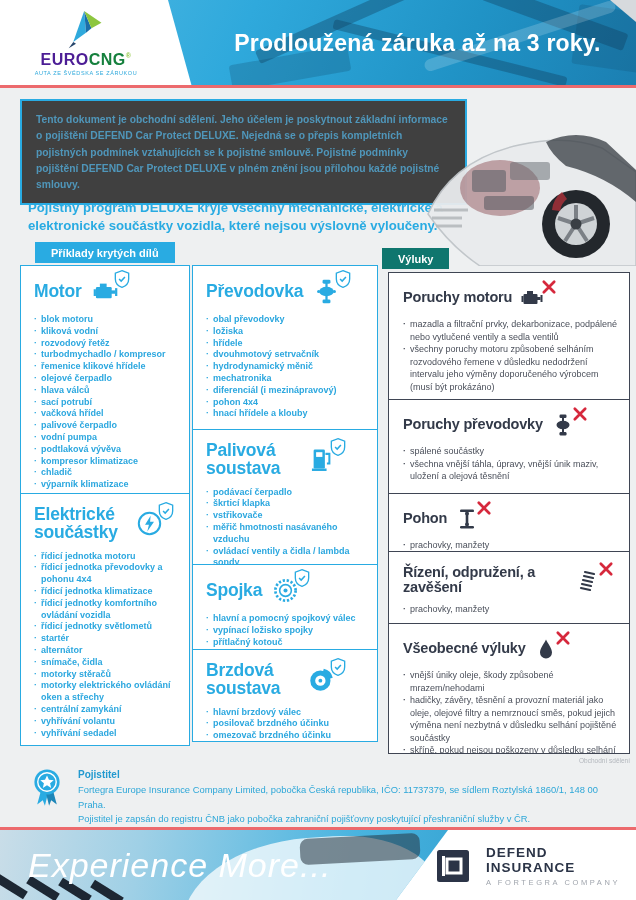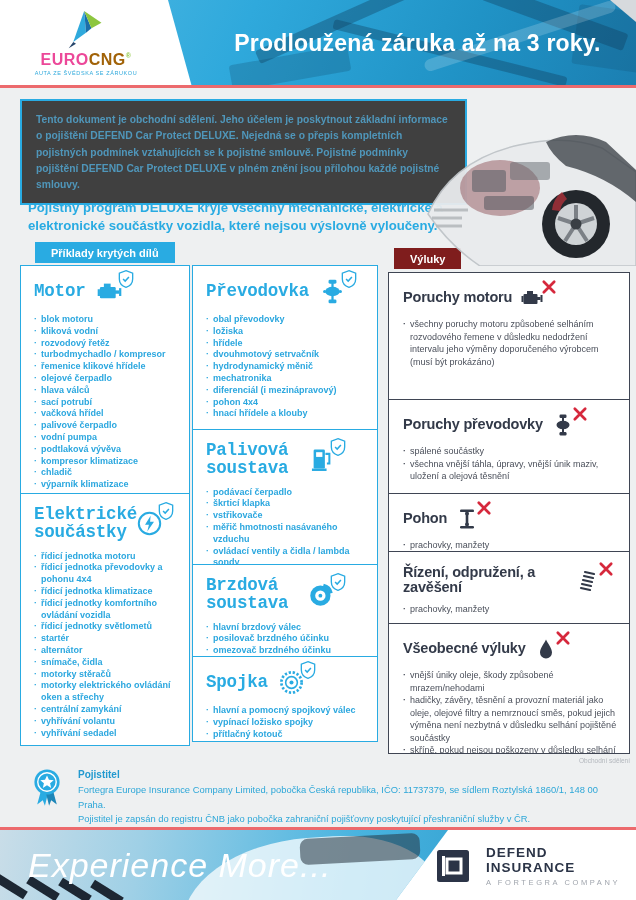--- a/index.html
+++ b/index.html
@@ -14,55 +14,55 @@
   .hp2 { width:240px; height:10px; top:48px; left:330px; transform:rotate(14deg); }
   .hp3 { width:120px; height:26px; top:55px; left:230px; transform:rotate(-10deg); opacity:.6; }
   .hp4 { width:150px; height:18px; top:8px; left:480px; transform:rotate(20deg); }
   .hp5 { width:90px; height:60px; top:10px; left:575px; transform:rotate(8deg); opacity:.5; }
   .hp-light { position:absolute; background:rgba(255,255,255,.18); width:200px; height:12px; top:30px; left:420px; transform:rotate(-18deg); border-radius:6px; }
   .header-corner { position:absolute; top:0; right:0; width:0; height:0; border-left:26px solid transparent; border-top:22px solid #d7dadd; }
   .logo-panel { position:absolute; top:0; left:0; width:200px; height:87px; background:#fff; clip-path:polygon(0 0,168px 0,192px 87px,0 87px); display:flex; align-items:center; justify-content:center; }
   .logo { text-align:center; padding-right:28px; }
   .logo svg { display:block; margin:0 auto 1px auto; }
   .brand-line { font-weight:bold; font-size:16px; letter-spacing:.5px; line-height:1; }
-  .brand-euro { color:#ec4899;margin-top:8px; }
-  .brand-cng { color:#a16207; }
+  .brand-euro { color:#4c1d95;margin-top:8px; }
+  .brand-cng { color:#15803d; }
   .brand-reg { color:#8dc63f; font-size:7px; vertical-align:top; }
   .brand-tagline { font-size:5.5px; color:#2fa9dc; letter-spacing:.6px; margin-top:2px; }
   .header-title { position:absolute; top:30px; left:205px; width:425px; text-align:center; color:#fff; font-size:23px; font-weight:bold; letter-spacing:.2px; z-index:3; }
   .redline { position:absolute; left:0; width:636px; height:3px; background:#ec6a6d; z-index:4; }
   .redline-top { top:85px; }
   .redline-bottom { top:827px; }
 
   
   .intro-box { position:absolute; top:99px; left:20px; width:447px; border:2px solid #29abe2; background:#404040; padding:11px 14px 10px 14px; z-index:2; }
   .intro-box p { color:#4f96ba; font-size:10.3px; font-weight:bold; line-height:1.58; }
   .intro-highlight { position:absolute; top:199px; left:28px; width:445px; color:#29abe2; font-size:13.2px; font-weight:800; line-height:1.4; z-index:2; }
 
   
   .car-img { position:absolute; top:90px; left:424px; width:212px; height:176px; z-index:6; }
 
   
   .tab { position:absolute; color:#fff; font-size:11px; font-weight:bold; padding:5px 16px 4px 16px; z-index:5; }
   .tab-covered { top:242px; left:35px; background:#29abe2; }
-  .tab-exclusions { top:248px; left:394px; background:#7f1d1d; }
+  .tab-exclusions { top:248px; left:382px; background:#0f766e; }
 
   
   .cov-box { position:absolute; background:#fff; border:1.5px solid #29abe2; display:flex; flex-direction:column; z-index:3; }
   .box-left { top:265px; left:20px; width:170px; height:481px; }
   .box-mid { top:265px; left:192px; width:186px; height:477px; }
   .sec { padding:12px 12px 4px 13px; overflow:hidden; }
   .sec + .sec { border-top:1.5px solid #29abe2; }
   .sec-motor { height:227px; }
   .sec-electrical { flex:1; }
   .sec-gearbox { height:163px; }
   .sec-fuel { height:135px; }
   .sec-clutch { height:85px; }
   .sec-brakes { flex:1; }
-  .sec-head { display:flex; align-items:center; margin-bottom:9px;font-family:Liberation Mono, monospace; }
+  .sec-head { display:flex; align-items:center; margin-bottom:9px; }
   .c-title { color:#29abe2; font-size:17.5px; font-weight:800; line-height:1.02; letter-spacing:-.2px; }
   .c-title.two-line { max-width:92px; }
   .icon-group { position:relative; margin-left:10px; margin-right:14px; color:#29abe2; display:inline-block; width:27px; height:27px; flex:none; }
   .main-ic { width:27px; height:27px; display:block; }
   .shield-ic { position:absolute; top:-9px; right:-13px; width:20px; height:20px; }
   .c-list, .x-list { list-style:none; }
   .c-list li { color:#2ba7df; font-size:9px; font-weight:600; line-height:11.8px; position:relative; padding-left:7px; }
   .c-list li::before { content:"·"; position:absolute; left:0; font-weight:800; }
 
   
@@ -279,61 +279,61 @@
         </span>
       </div>
       <ul class="c-list">
           <li>podávací čerpadlo</li>
           <li>škrticí klapka</li>
           <li>vstřikovače</li>
           <li>měřič hmotnosti nasávaného vzduchu</li>
           <li>ovládací ventily a čidla / lambda sondy</li>
         </ul>
     </div>
+    <div class="sec sec-clutch">
+      <div class="sec-head">
+        <h2 class="c-title">Spojka</h2>
+        <span class="icon-group">
+          <svg class="main-ic" viewBox="0 0 24 24">
+            <circle cx="12" cy="12" r="9" fill="none" stroke="currentColor" stroke-width="2.4" stroke-dasharray="2 1.6"></circle>
+            <circle cx="12" cy="12" r="5.2" fill="none" stroke="currentColor" stroke-width="1.4"></circle>
+            <circle cx="12" cy="12" r="1.8" fill="currentColor"></circle>
+          </svg>
+          <svg class="shield-ic" viewBox="0 0 24 24">
+            <path d="M12 2l8 3v7c0 5-3.5 8.5-8 10-4.5-1.5-8-5-8-10V5z" fill="#fff" stroke="currentColor" stroke-width="1.6"></path>
+            <polyline points="8.5,12 11,14.5 15.5,9.5" fill="none" stroke="currentColor" stroke-width="1.8"></polyline>
+          </svg>
+        </span>
+      </div>
+      <ul class="c-list">
+          <li>hlavní a pomocný spojkový válec</li>
+          <li>vypínací ložisko spojky</li>
+          <li>přítlačný kotouč</li>
+        </ul>
+    </div>
     <div class="sec sec-brakes">
       <div class="sec-head">
         <h2 class="c-title two-line">Brzdová soustava</h2>
         <span class="icon-group">
           <svg class="main-ic" viewBox="0 0 24 24">
             <circle cx="11" cy="13" r="9" fill="currentColor"></circle>
             <circle cx="11" cy="13" r="4.6" fill="#fff"></circle>
             <circle cx="11" cy="13" r="1.7" fill="currentColor"></circle>
             <path d="M14 2.5 a10.5 10.5 0 0 1 8 8 l-3 .8 a7.5 7.5 0 0 0-5.8-5.8 z" fill="currentColor"></path>
           </svg>
           <svg class="shield-ic" viewBox="0 0 24 24">
             <path d="M12 2l8 3v7c0 5-3.5 8.5-8 10-4.5-1.5-8-5-8-10V5z" fill="#fff" stroke="currentColor" stroke-width="1.6"></path>
             <polyline points="8.5,12 11,14.5 15.5,9.5" fill="none" stroke="currentColor" stroke-width="1.8"></polyline>
           </svg>
         </span>
       </div>
       <ul class="c-list">
           <li>hlavní brzdový válec</li>
           <li>posilovač brzdného účinku</li>
           <li>omezovač brzdného účinku</li>
-        </ul>
-    </div>
-    <div class="sec sec-clutch">
-      <div class="sec-head">
-        <h2 class="c-title">Spojka</h2>
-        <span class="icon-group">
-          <svg class="main-ic" viewBox="0 0 24 24">
-            <circle cx="12" cy="12" r="9" fill="none" stroke="currentColor" stroke-width="2.4" stroke-dasharray="2 1.6"></circle>
-            <circle cx="12" cy="12" r="5.2" fill="none" stroke="currentColor" stroke-width="1.4"></circle>
-            <circle cx="12" cy="12" r="1.8" fill="currentColor"></circle>
-          </svg>
-          <svg class="shield-ic" viewBox="0 0 24 24">
-            <path d="M12 2l8 3v7c0 5-3.5 8.5-8 10-4.5-1.5-8-5-8-10V5z" fill="#fff" stroke="currentColor" stroke-width="1.6"></path>
-            <polyline points="8.5,12 11,14.5 15.5,9.5" fill="none" stroke="currentColor" stroke-width="1.8"></polyline>
-          </svg>
-        </span>
-      </div>
-      <ul class="c-list">
-          <li>hlavní a pomocný spojkový válec</li>
-          <li>vypínací ložisko spojky</li>
-          <li>přítlačný kotouč</li>
         </ul>
     </div>
   </div>
 
   <div class="tab tab-exclusions">Výluky</div>
 
   <div class="exc-box">
     <div class="xsec xsec-engine">
       <div class="x-head">
         <h3 class="x-title">Poruchy motoru</h3>
@@ -344,20 +344,21 @@
             <rect x="7" y="5" width="6" height="4"></rect>
               <rect x="16" y="11" width="4.5" height="3"></rect>
               <rect x="20.5" y="9" width="2" height="7"></rect>
           </svg>
           <svg class="x-cross" viewBox="0 0 20 20">
             <path d="M3.5 3.5 L16.5 16.5 M16.5 3.5 L3.5 16.5" stroke="#d6283c" stroke-width="3.4" stroke-linecap="round"></path>
           </svg>
         </span>
       </div>
       <ul class="x-list">
+          <li>mazadla a filtrační prvky, dekarbonizace, podpálené nebo vytlučené ventily a sedla ventilů</li>
           <li>všechny poruchy motoru způsobené selháním rozvodového řemene v důsledku nedodržení intervalu jeho výměny doporučeného výrobcem (musí být prokázáno)</li>
         </ul>
     </div>
     <div class="xsec xsec-gearbox">
       <div class="x-head">
         <h3 class="x-title">Poruchy převodovky</h3>
         <span class="x-icon-group">
           <svg class="x-main-ic" viewBox="0 0 24 24" fill="currentColor">
             <rect x="11" y="2" width="2" height="20"></rect>
               <rect x="8.5" y="1.5" width="7" height="3.5" rx="1.2"></rect>

